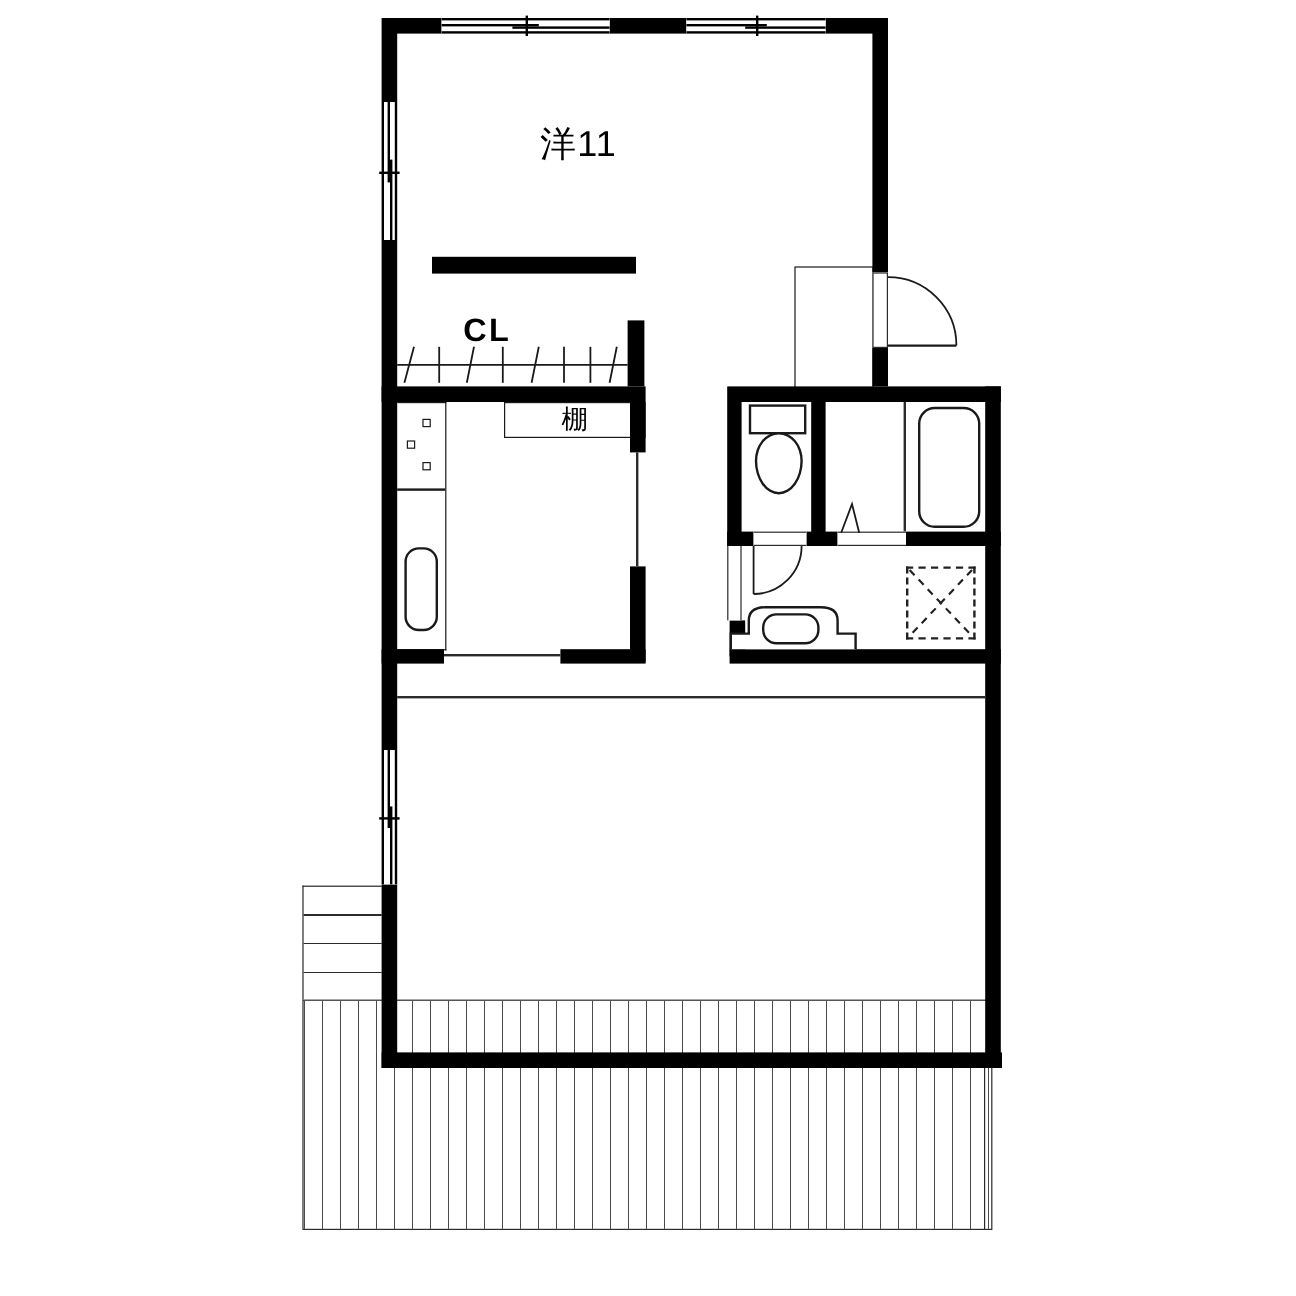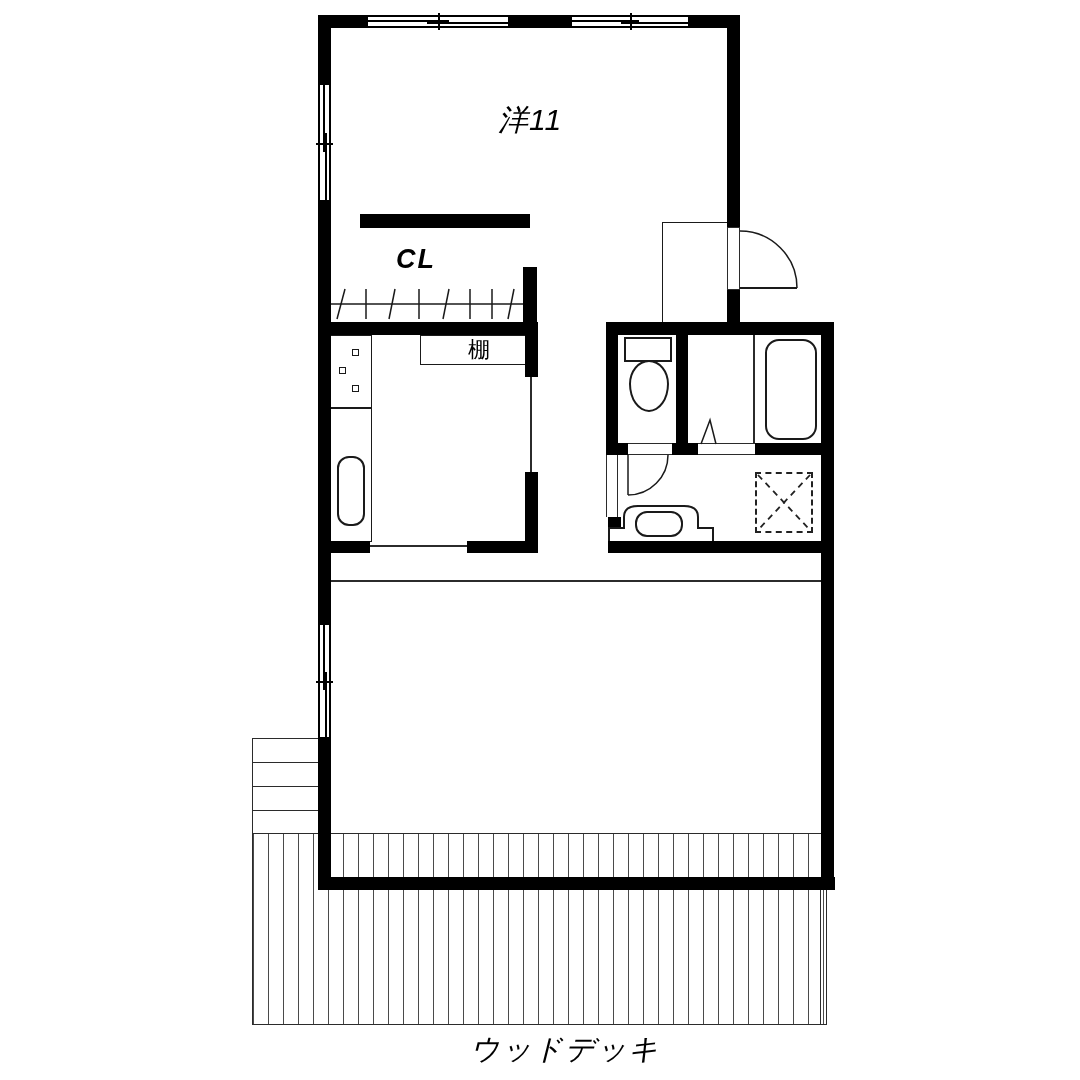--- a/index.html
+++ b/index.html
@@ -28,21 +28,21 @@
         background:repeating-linear-gradient(90deg,#4a4a4a 0 1px,transparent 1px 15px);}
   .steps{position:absolute;left:252px;top:738px;width:66px;height:95px;z-index:1;box-sizing:border-box;
          border-top:1px solid #2b2b2b;border-left:1px solid #2b2b2b;
          background:repeating-linear-gradient(180deg,transparent 0 23px,#2b2b2b 23px 24px);}
   
   .fx{position:absolute;background:#fff;border:2px solid #1a1a1a;box-sizing:border-box;z-index:2;}
   .fx-thin{border-width:1.5px;}
   .burner{position:absolute;width:7px;height:7px;border:1.5px solid #1a1a1a;background:#fff;box-sizing:border-box;z-index:2;}
   .dash{position:absolute;border:2px dashed #222;background:#fff;box-sizing:border-box;z-index:2;}
   
-  .lbl{position:absolute;z-index:6;text-align:center;white-space:nowrap;font-style:italic;}
+  .lbl{position:absolute;z-index:6;text-align:left;white-space:nowrap;}
   .lbl-room{font-size:30px;letter-spacing:1px;}
   .lbl-ldk{font-size:38px;letter-spacing:1px;}
   .lbl-cl{font-size:27px;font-weight:600;letter-spacing:2px;}
   .lbl-shelf{font-size:22px;}
   .lbl-deck{font-size:29px;letter-spacing:2px;}
   svg.ovl{position:absolute;left:0;top:0;z-index:4;}
 </style>
 </head>
 <body>
 
@@ -146,16 +146,15 @@
     <line x1="514" y1="289" x2="508" y2="319" stroke="#1a1a1a" stroke-width="1.5"></line>
 
     <path d="M 609 541 L 609 528 L 624 528 L 624 517 Q 624 506 638 506 L 684 506 Q 698 506 698 517 L 698 528 L 713 528 L 713 541" fill="#ffffff" stroke="#1a1a1a" stroke-width="2"></path>
     <rect x="636" y="512" width="46" height="24" rx="11" fill="none" stroke="#1a1a1a" stroke-width="2"></rect>
 
     <line x1="758" y1="475" x2="810" y2="530" stroke="#222" stroke-width="1.8" stroke-dasharray="6 5"></line>
     <line x1="810" y1="475" x2="758" y2="530" stroke="#222" stroke-width="1.8" stroke-dasharray="6 5"></line>
   </svg>
 
   <div class="lbl lbl-room" style="left:450px;top:100px;width:160px;">洋11</div>
-  <div class="lbl lbl-cl" style="left:386px;top:244px;width:60px;">CL</div>
-  <div class="lbl lbl-deck" style="left:405px;top:1030px;width:320px;">ウッドデッキ</div>
+  <div class="lbl lbl-cl" style="left:386px;top:260px;width:60px;">CL</div>
 
 </div>
 
 </body></html>

